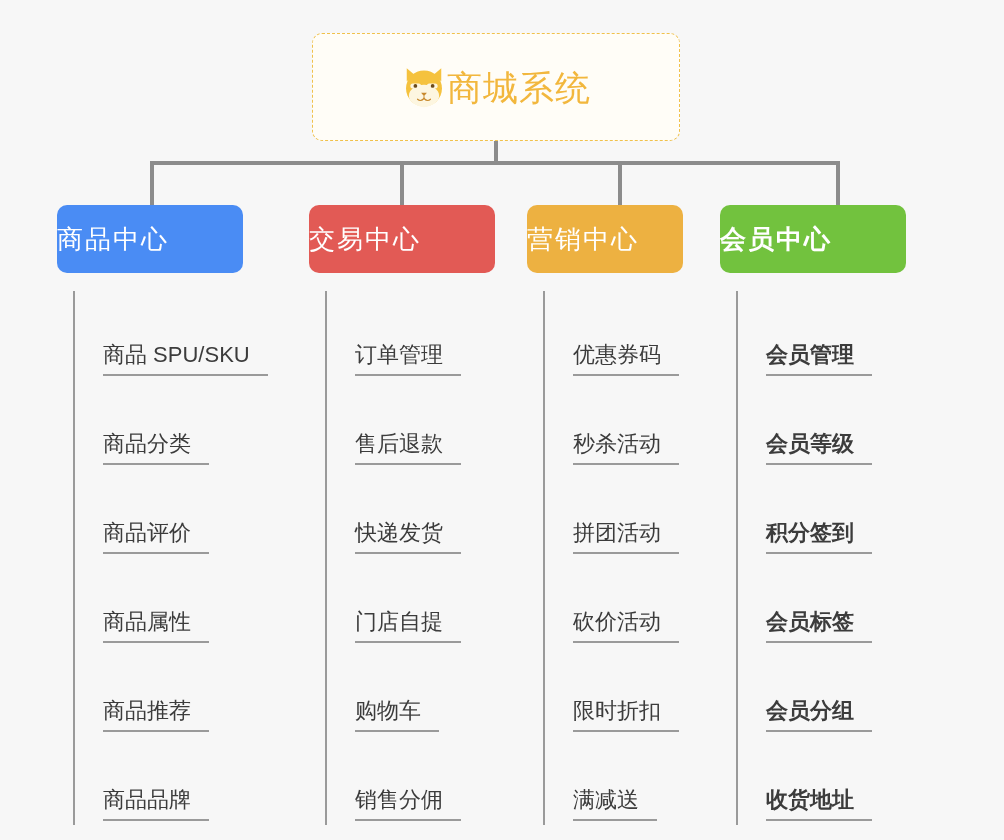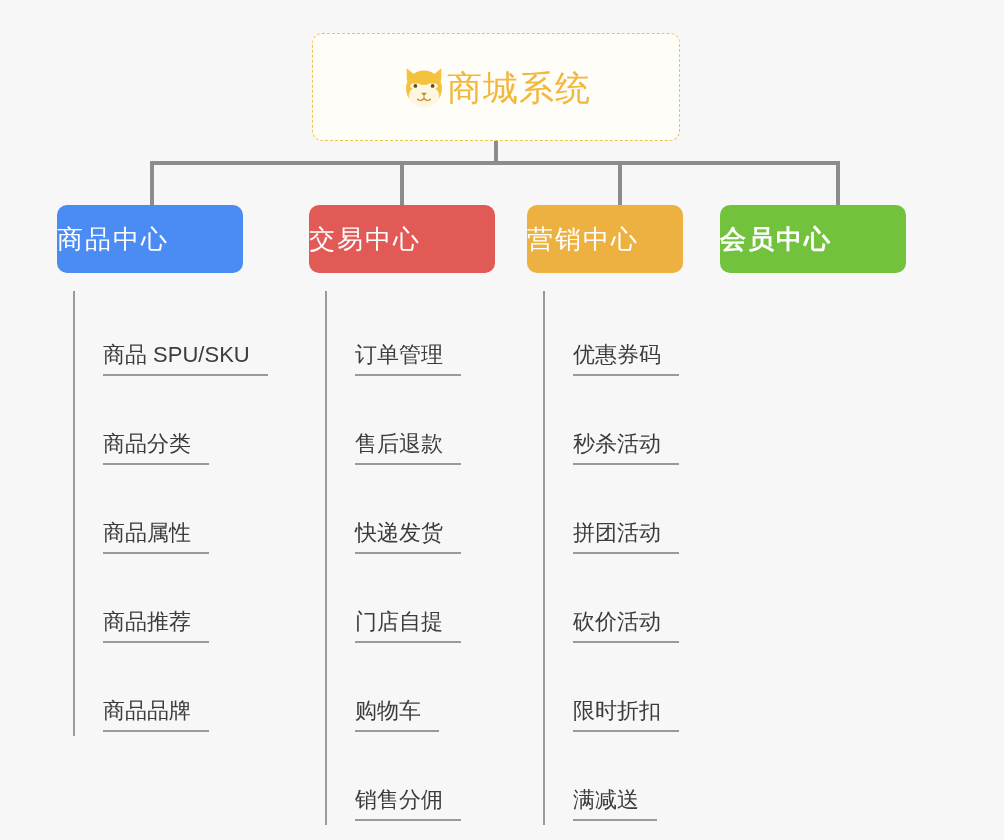--- a/index.html
+++ b/index.html
@@ -146,20 +146,23 @@
     </div>
     <div class="leaf-list" style="margin-left:16px; margin-top:18px;">
       <div class="rail"></div>
       <div class="leaf">
           <span class="leaf-label">商品 SPU/SKU</span>
         </div>
       <div class="leaf">
           <span class="leaf-label">商品分类</span>
         </div>
       <div class="leaf">
+          <span class="leaf-label">商品评价</span>
+        </div>
+      <div class="leaf">
           <span class="leaf-label">商品属性</span>
         </div>
       <div class="leaf">
           <span class="leaf-label">商品推荐</span>
         </div>
       <div class="leaf">
           <span class="leaf-label">商品品牌</span>
         </div>
     </div>
   </div>
@@ -215,15 +218,36 @@
       <div class="leaf">
           <span class="leaf-label">满减送</span>
         </div>
     </div>
   </div>
 
   <div class="column" style="left:720px; width:218px;font-weight:bold;">
     <div class="cat-header" style="width: 186px; background: rgb(114, 194, 62);">
       <span>会员中心</span>
     </div>
+    <div class="leaf-list" style="margin-left:16px; margin-top:18px;">
+      <div class="rail"></div>
+      <div class="leaf">
+          <span class="leaf-label">会员管理</span>
+        </div>
+      <div class="leaf">
+          <span class="leaf-label">会员等级</span>
+        </div>
+      <div class="leaf">
+          <span class="leaf-label">积分签到</span>
+        </div>
+      <div class="leaf">
+          <span class="leaf-label">会员标签</span>
+        </div>
+      <div class="leaf">
+          <span class="leaf-label">会员分组</span>
+        </div>
+      <div class="leaf">
+          <span class="leaf-label">收货地址</span>
+        </div>
+    </div>
   </div>
 
 </div>
 
 </body></html>

